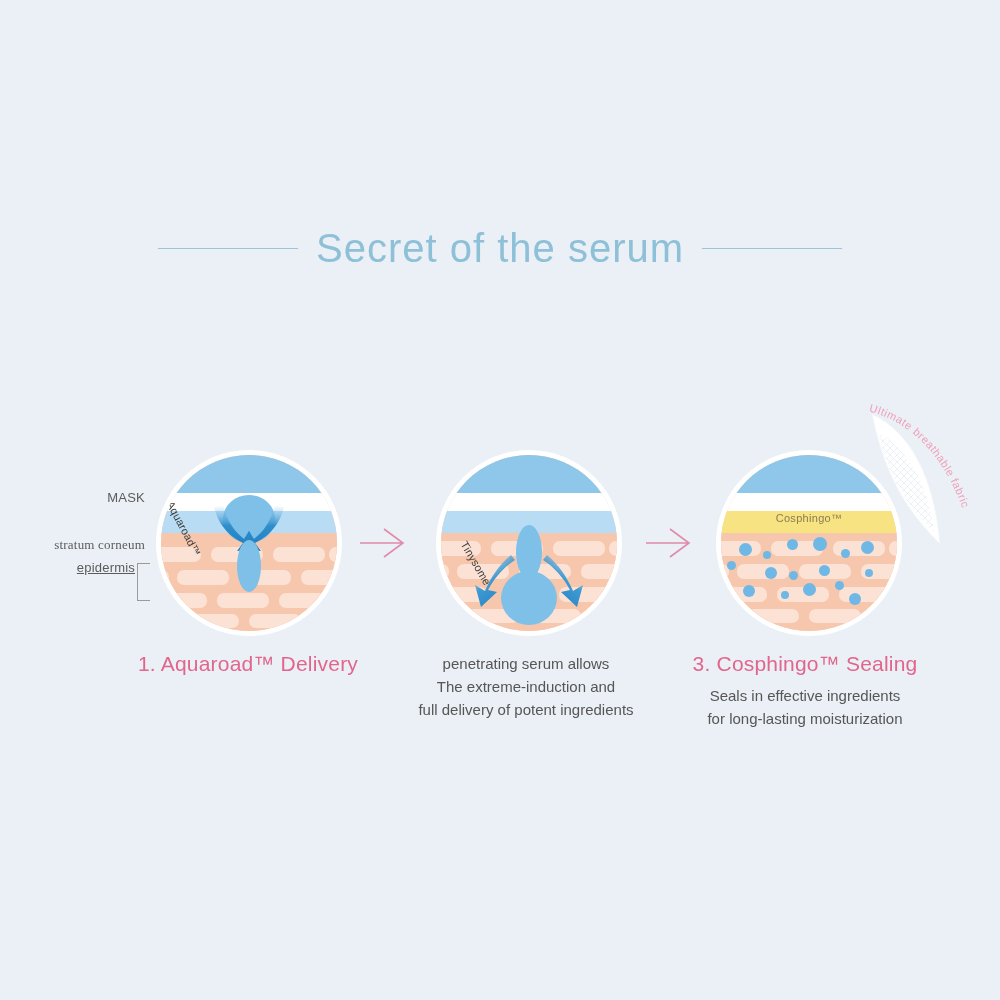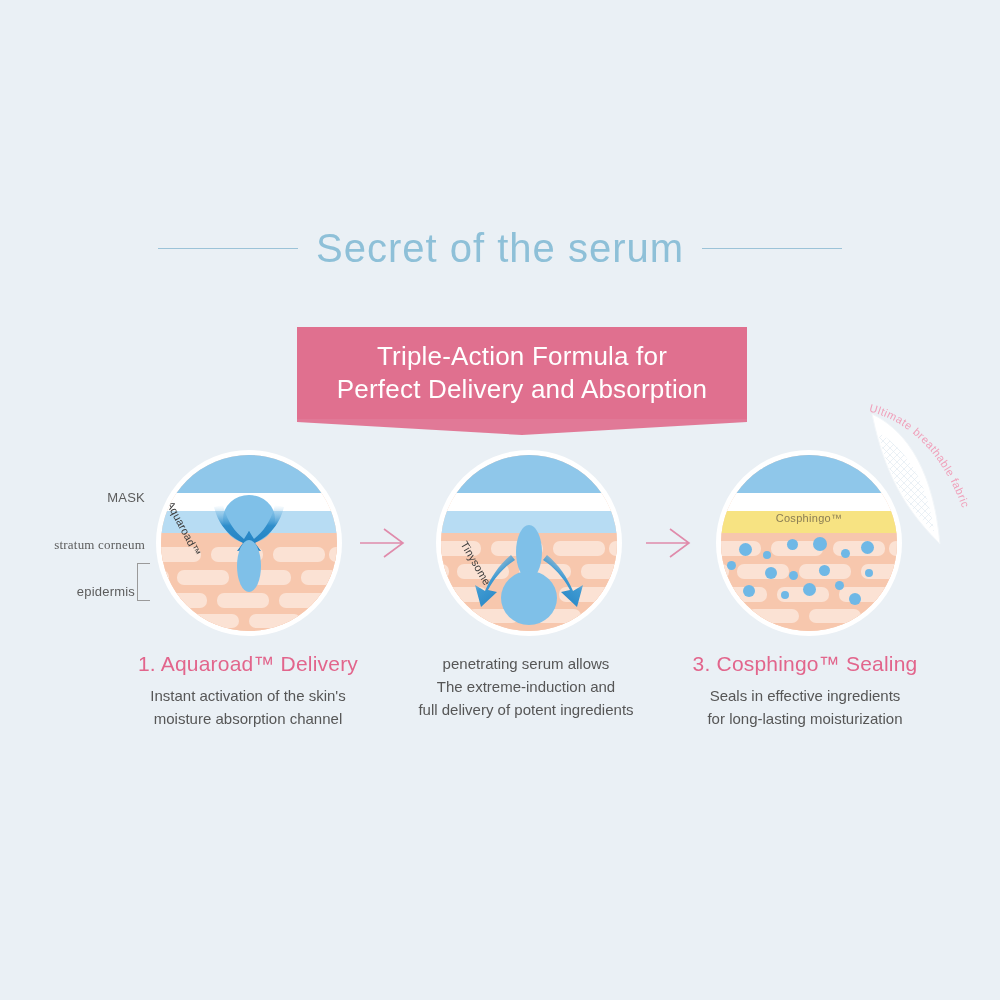--- a/index.html
+++ b/index.html
@@ -87,21 +87,21 @@
   .axis-label {
     position: absolute;
     font-size: 13px;
     color: #5c5c5c;
     text-align: right;
     white-space: nowrap;
     letter-spacing: .2px;
   }
   #lbl-mask   { right: 855px; top: 490px; }
   #lbl-sc     { right: 855px; top: 537px; font-family: Liberation Serif, serif; }
-  #lbl-epi    { right: 865px; top: 584px; }
+  #lbl-epi    { right: 865px; top: 560px; text-decoration: underline; }
   .epi-bracket {
     position: absolute;
     left: 137px;
     top: 563px;
     width: 12px;
     height: 36px;
     border: 1px solid #9a9a9a;
     border-right: none;
   }
 
@@ -223,29 +223,20 @@
 <body>
 
 <div class="stage">
 
   <div class="title-row">
     <div class="title-rule"></div>
     <div class="title-text">Secret of the serum</div>
     <div class="title-rule"></div>
   </div>
 
-  <div class="banner-wrap">
-    <div class="banner">
-      <div class="banner-line">Triple-Action Formula for</div>
-      <div class="banner-line">Perfect Delivery and Absorption</div>
-    </div>
-    <svg class="banner-tail" viewBox="0 0 450 16" preserveAspectRatio="none">
-      <path d="M0,0 L450,0 L450,3 L225,16 L0,3 Z" fill="#e0708f" opacity="0.93"></path>
-    </svg>
-  </div>
 
   <div class="axis-label" id="lbl-mask">MASK</div>
   <div class="axis-label" id="lbl-sc">stratum corneum</div>
   <div class="axis-label" id="lbl-epi">epidermis</div>
   <div class="epi-bracket"></div>
 
   <div class="circle" id="circle-1">
     <div class="layer layer-skin"></div>
 
     <div class="brick" style="left:-12px; top:92px; width:52px; height:15px;"></div>
@@ -383,24 +374,20 @@
       <path d="M24,22 C62,40 86,84 92,152 C66,126 38,92 24,22 Z" fill="#ffffff" stroke="#f2f6f9" stroke-width="1"></path>
       <path d="M30,40 C60,58 80,92 86,140 C64,118 42,92 30,40 Z" fill="url(#mesh)" opacity="0.85"></path>
       <text font-size="11" fill="#f0a0ba" letter-spacing="0.6" font-family="Liberation Sans, sans-serif">
         <textPath href="#fabricArc" startOffset="4%">Ultimate breathable fabric</textPath>
       </text>
     </svg>
   </div>
 
   <div class="caption" id="caption-1">
     <div class="caption-title">1. Aquaroad™  Delivery</div>
-    <div class="caption-body">
-      <div>Instant activation of the skin's</div>
-      <div>moisture absorption channel</div>
-    </div>
   </div>
 
   <div class="caption" id="caption-2">
     <div class="caption-body">
       <div>penetrating serum allows</div>
       <div>The extreme-induction and</div>
       <div>full delivery of potent ingredients</div>
     </div>
   </div>
 

